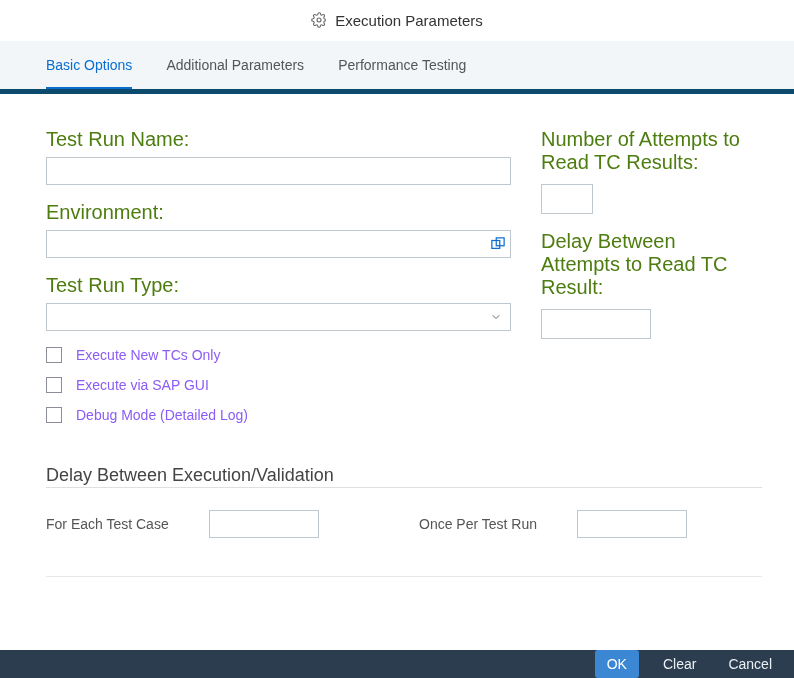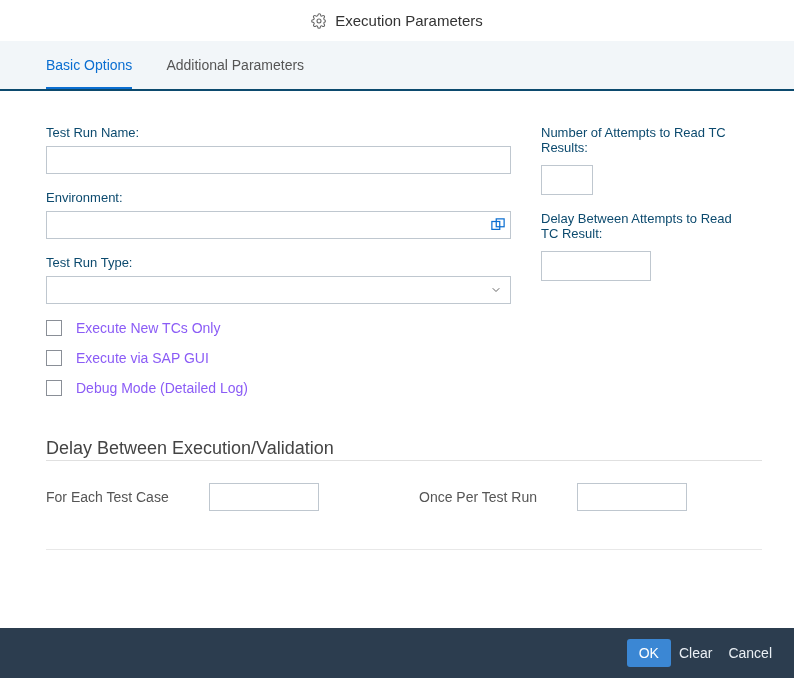--- a/index.html
+++ b/index.html
@@ -12,39 +12,39 @@
       font-size: 14px;
       color: #333;
       background: #fff;
       width: 794px;
       height: 678px;
       position: relative;
       overflow: hidden;
     }
     .header {
       display: flex;
-      align-items: center;
+      align-items: flex-start;
       justify-content: center;
       padding: 12px 0;
       gap: 8px;
     }
     .header .gear-icon {
       display: inline-flex;
       color: #666;
     }
     .header-title {
       font-size: 15px;
       color: #333;
     }
     .tab-bar {
       background: #f2f6f9;
       padding: 0 46px;
       display: flex;
       gap: 34px;
-      border-bottom: 2px solid #0c4a6e;
+      border-bottom: 5px solid #0c4a6e;
     }
     .tab {
       padding: 16px 0 14px 0;
       color: #555;
       cursor: pointer;
       font-size: 14px;
       border-bottom: 2px solid transparent;
     }
     .tab.active {
       color: #0a6ed1;
@@ -60,22 +60,22 @@
     }
     .right-col {
       flex: 1;
     }
     .form-group {
       margin-bottom: 16px;
     }
     .form-label {
       display: block;
       margin-bottom: 6px;
-      color: #0c4a6e;
-      font-size: 13px;
+      color: #4d7c0f;
+      font-size: 20px;
     }
     .text-input {
       width: 100%;
       height: 28px;
       border: 1px solid #bfc7cf;
       background: #fff;
       padding: 0 6px;
       font-size: 13px;
     }
     .input-with-icon {
@@ -174,26 +174,27 @@
     .bottom-hr {
       border: none;
       border-top: 1px solid #e8e8e8;
       margin-top: 38px;
     }
     .footer {
       position: absolute;
       bottom: 0;
       left: 0;
       right: 0;
-      height: 50px;
+      height: 28px;
       background: #2c3d4f;
       display: flex;
       align-items: center;
       justify-content: flex-end;
       padding: 0 14px;
+      gap: 16px;
     }
     .btn {
       color: #eaeff4;
       cursor: pointer;
       font-size: 14px;
       padding: 6px 8px;
       background: transparent;
       border: none;
     }
     .btn-primary {
@@ -212,20 +213,21 @@
       <circle cx="12" cy="12" r="3"></circle>
       <path d="M19.4 15a1.65 1.65 0 0 0 .33 1.82l.06.06a2 2 0 1 1-2.83 2.83l-.06-.06a1.65 1.65 0 0 0-1.82-.33 1.65 1.65 0 0 0-1 1.51V21a2 2 0 1 1-4 0v-.09a1.65 1.65 0 0 0-1-1.51 1.65 1.65 0 0 0-1.82.33l-.06.06a2 2 0 1 1-2.83-2.83l.06-.06A1.65 1.65 0 0 0 4.6 15a1.65 1.65 0 0 0-1.51-1H3a2 2 0 1 1 0-4h.09A1.65 1.65 0 0 0 4.6 9a1.65 1.65 0 0 0-.33-1.82l-.06-.06A2 2 0 1 1 7.04 4.29l.06.06A1.65 1.65 0 0 0 9 4.6 1.65 1.65 0 0 0 10.51 3.09V3a2 2 0 1 1 4 0v.09A1.65 1.65 0 0 0 15 4.6a1.65 1.65 0 0 0 1.82-.33l.06-.06a2 2 0 1 1 2.83 2.83l-.06.06A1.65 1.65 0 0 0 19.4 9c.14.34.22.7.26 1.07V10a2 2 0 1 1 0 4h-.09c-.04.37-.12.73-.26 1.07z"></path>
     </svg>
   </span>
   <span class="header-title">Execution Parameters</span>
 </div>
 
 <div class="tab-bar">
   <div class="tab active">Basic Options</div>
   <div class="tab">Additional Parameters</div>
+  <div class="tab">Performance Testing</div>
 </div>
 
 <div class="content">
   <div class="left-col">
 
     <div class="form-group">
       <label class="form-label">Test Run Name:</label>
       <input type="text" class="text-input" value="" style="">
     </div>
 

